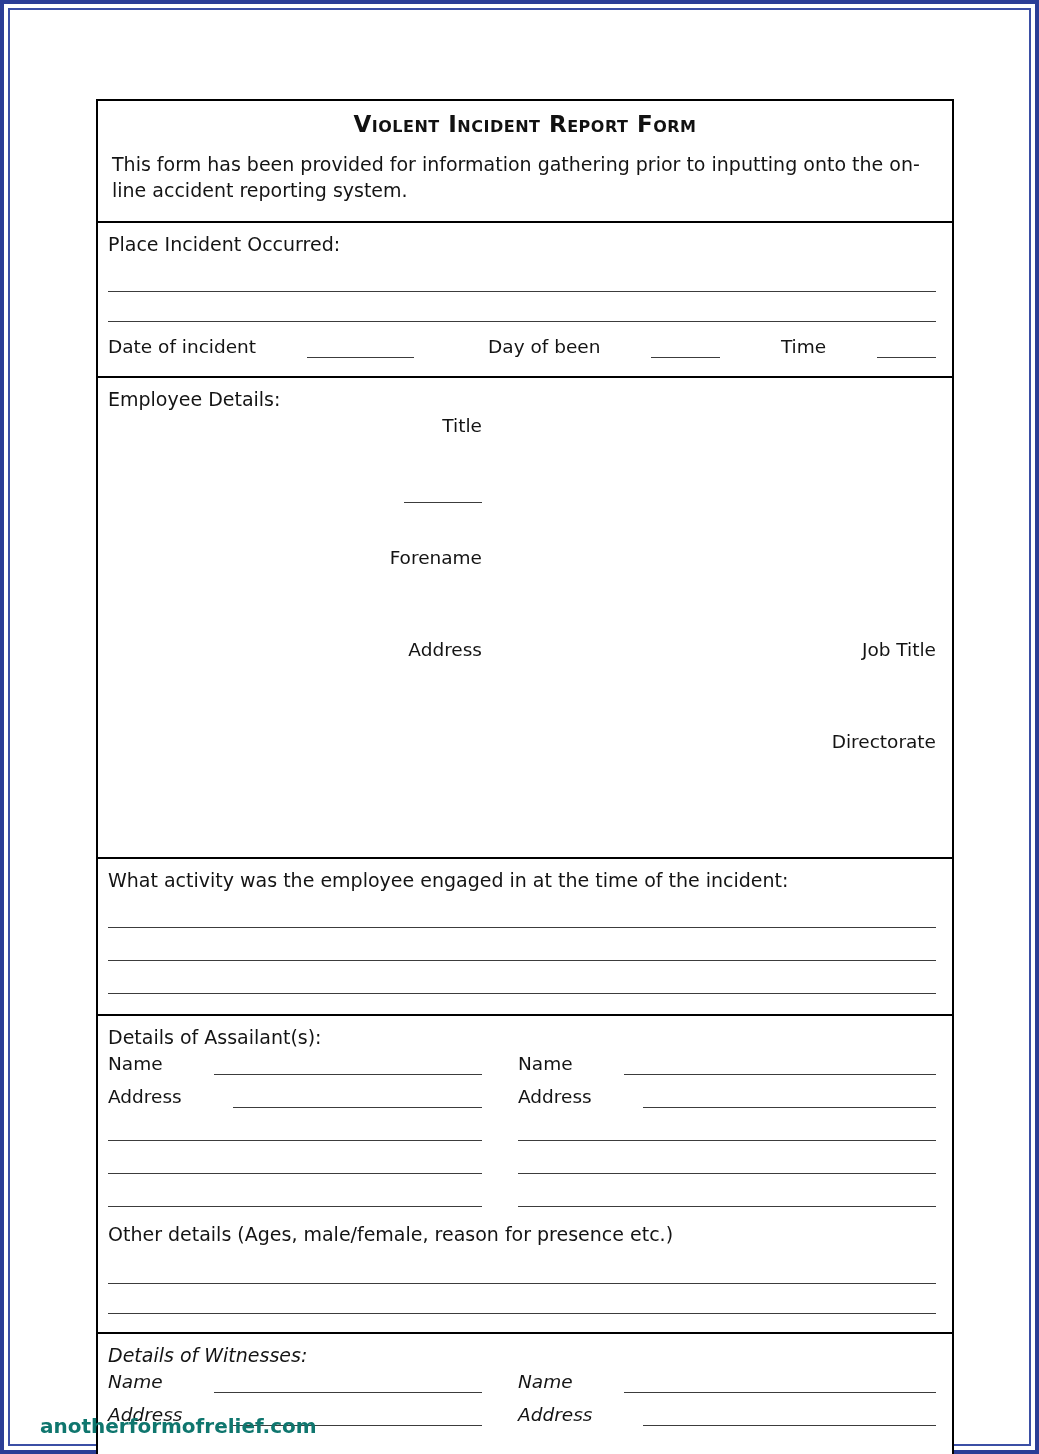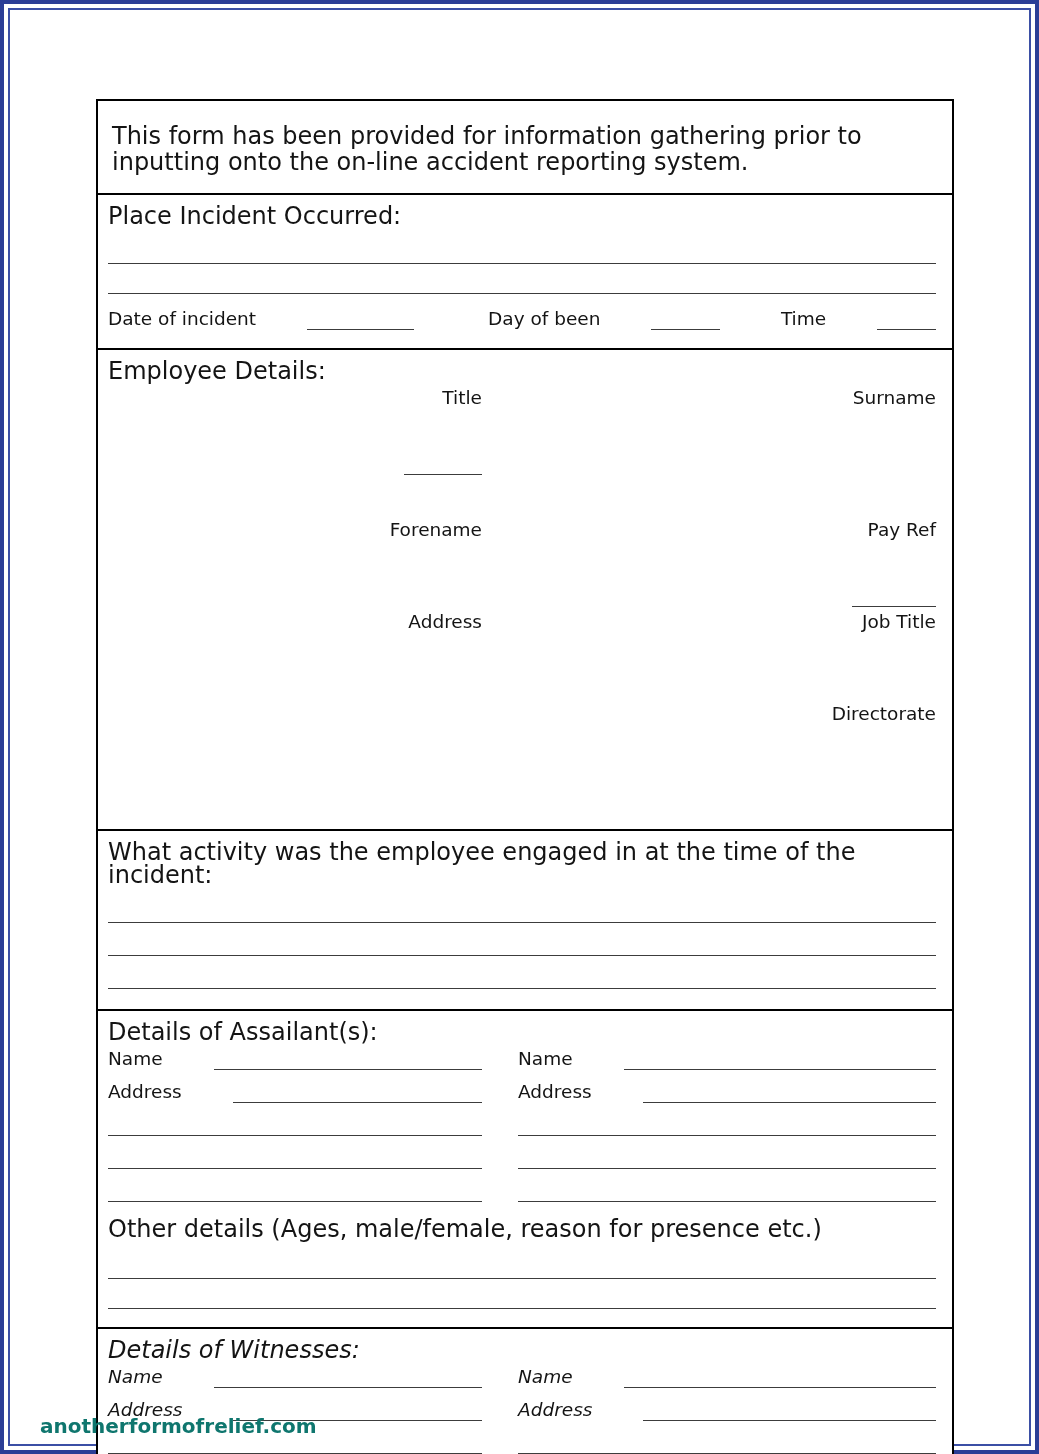--- a/index.html
+++ b/index.html
@@ -35,24 +35,24 @@
     margin: 2px 0 0;
     font-size: 23px;
     font-weight: bold;
     font-variant: small-caps;
     letter-spacing: 0.5px;
     color: #111;
   }
   .intro {
     margin: 14px 0 0;
     text-align: left;
-    font-size: 24px;
+    font-size: 19px;
     line-height: 26px;
   }
-  .heading { font-size: 24px; line-height: 23px; }
+  .heading { font-size: 19px; line-height: 23px; }
   .row { display: flex; align-items: flex-end; gap: 44px; }
   .lbl { font-size: 18.5px; line-height: 22px; white-space: nowrap; }
   .fill {
     display: inline-block;
     border-bottom: 1px solid #3c3c3c;
     height: 22px;
     margin-left: 7px;
   }
   .fill.grow { flex: 1 1 auto; }
   .fill.lead { margin-left: 0; }
@@ -91,20 +91,21 @@
 </style>
 </head>
 <body>
 
 <div class="page">
   <div class="frame">
 
     <div class="form">
 
       <header class="sec header">
+        <h1 class="title">Violent Incident Report Form</h1>
         <p class="intro">This form has been provided for information gathering prior to inputting onto the on-line accident reporting system.</p>
       </header>
 
       <section class="sec">
         <div class="heading">Place Incident Occurred:</div>
         <div class="fill full mt16"></div>
         <div class="fill full mt10"></div>
         <div class="row mt14">
           <span class="lbl">Date of incident</span>
           <span class="fill w200"></span>
@@ -118,26 +119,20 @@
       <section class="sec pb24">
         <div class="heading">Employee Details:</div>
 
         <div class="cols mt12">
           <div class="col-l row">
             <span class="lbl">Title</span>
             <span class="fill w78"></span>
             <span class="lbl ml10">Forename</span>
             <span class="fill grow"></span>
           </div>
-          <div class="col-r row">
-            <span class="lbl">Surname</span>
-            <span class="fill grow"></span>
-            <span class="lbl ml10">Pay Ref</span>
-            <span class="fill w84"></span>
-          </div>
         </div>
 
         <div class="cols mt12">
           <div class="col-l row">
             <span class="lbl">Address</span>
             <span class="fill grow"></span>
           </div>
           <div class="col-r row">
             <span class="lbl">Job Title</span>
             <span class="fill grow"></span>

